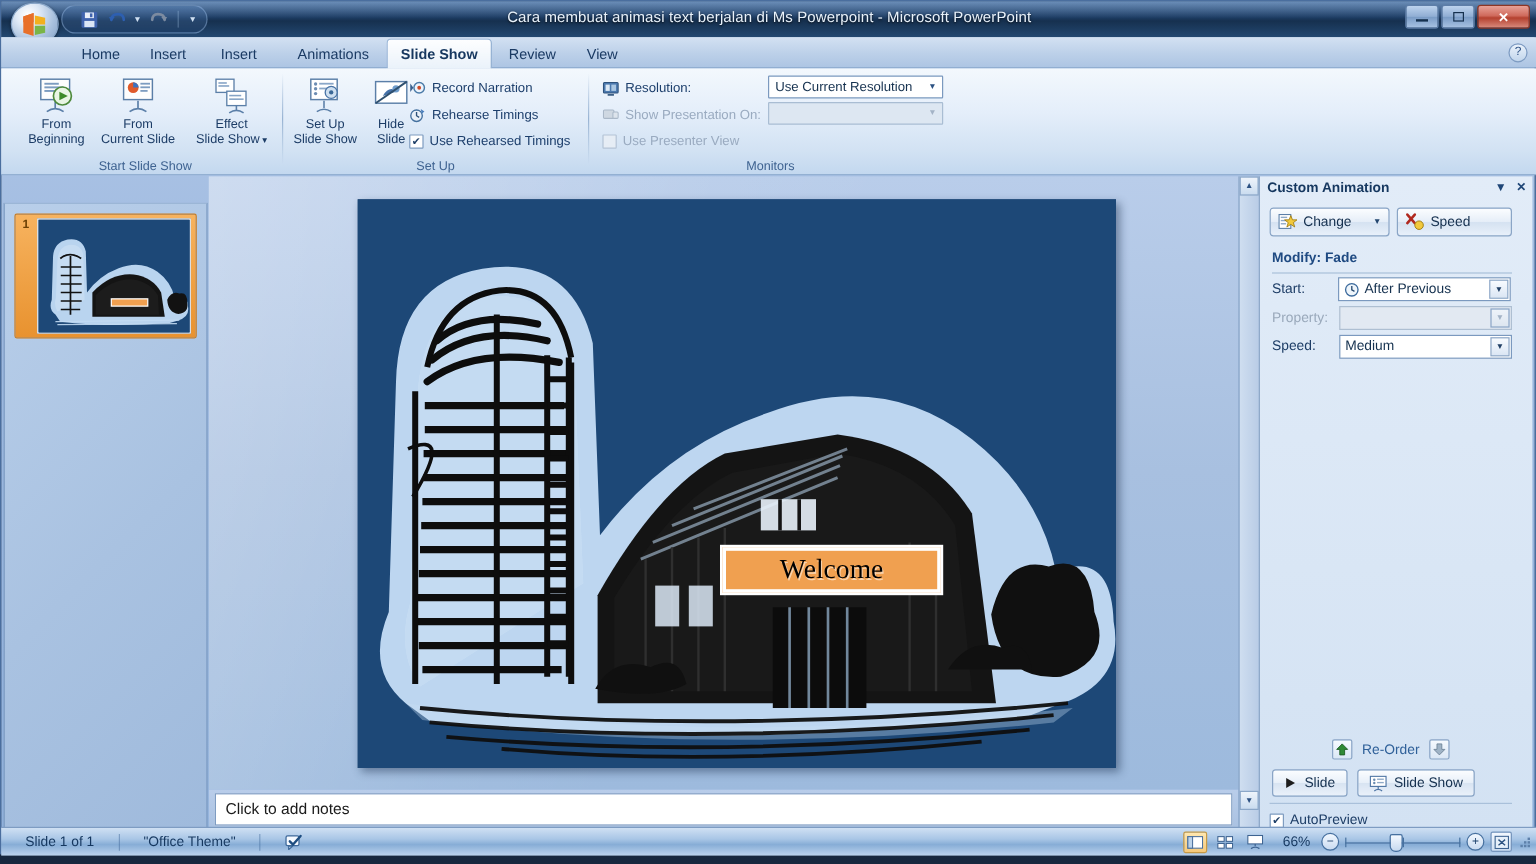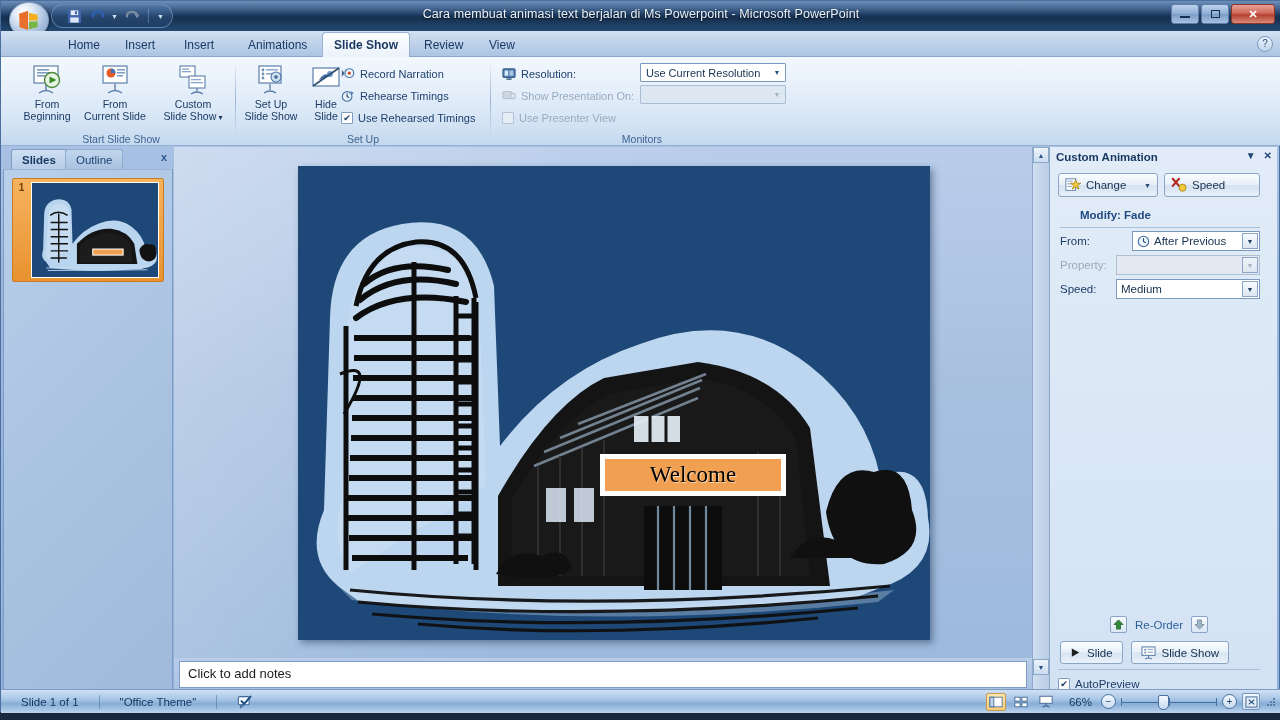--- a/index.html
+++ b/index.html
@@ -225,21 +225,21 @@
   .tp-title { font-size: 11.5px; color: #15375f; font-weight: bold; }
   .tp-hdr-btns { position: absolute; right: 6px; top: 3px; display: flex; gap: 8px; align-items: center; }
   .tpbtn { font-size: 10px; color: #1f4677; font-weight: bold; }
   .tp-body { position: absolute; left: 0; top: 20px; width: 228px; height: 525px; }
   .tpbigbtn {
     position: absolute; height: 24px; border: 1px solid #8aa5c6; border-radius: 3px;
     background: linear-gradient(180deg,#fbfdff 0%,#e6eef8 48%,#d5e2f1 52%,#e8f0fa 100%);
     display: flex; align-items: center; font-size: 11.5px; color: #15304f; gap: 5px; padding: 0 6px;
   }
   .tp-section {
-    position: absolute; font-size: 11.5px; font-weight: bold; color: #1f4a82; margin-left: 20px;
+    position: absolute; font-size: 11.5px; font-weight: bold; color: #1f4a82;
   }
   .tp-rule { position: absolute; height: 1px; background: #a9c0da; }
   .tp-lbl { position: absolute; font-size: 11.5px; color: #1d3d66; }
   .tp-lbl.dis { color: #9aa9bb; }
   .tp-combo {
     position: absolute; height: 20px; border: 1px solid #7b99bf; background: #fff;
     display: flex; align-items: center; padding-left: 4px; font-size: 11.5px; color: #15314f; gap: 4px;
   }
   .tp-combo.dis { background: #e2e9f2; border-color: #aebfd2; }
   .tp-combo .cbtn {
@@ -425,21 +425,21 @@
               <rect x="4" y="2" width="15" height="11" fill="#fff" stroke="#5b7fa8" stroke-width="1.1"></rect>
               <rect x="6" y="4.5" width="7" height="1.3" fill="#86a4c6"></rect>
               <rect x="6" y="7" width="9" height="1.3" fill="#86a4c6"></rect>
               <rect x="13" y="12" width="16" height="12" fill="#fff" stroke="#5b7fa8" stroke-width="1.1"></rect>
               <rect x="15" y="15" width="10" height="1.3" fill="#86a4c6"></rect>
               <rect x="15" y="18" width="12" height="1.3" fill="#86a4c6"></rect>
               <path d="M21 24 L21 28 M15 30 Q21 26 27 30" stroke="#5b7fa8" stroke-width="1.3" fill="none"></path>
             </svg>
           </div>
           <div class="lbl">
-            <span>Custom</span><br>
+            <span>Effect</span><br>
             <span>Slide Show</span><span style="font-size:8px"> ▾</span>
           </div>
         </div>
         <div class="glabel">Start Slide Show</div>
       </div>
 
       <div class="rsep" style="left:234px"></div>
 
       <div class="rgroup" style="left:236px; width:252px">
         <div class="bigbtn" style="left:0px">
@@ -533,25 +533,20 @@
 
         <div class="smallrow disabled" style="left:10px; top:52px">
           <span class="chk dis"></span>
           <span>Use Presenter View</span>
         </div>
         <div class="glabel" style="left:0;width:300px">Monitors</div>
       </div>
     </div>
 
     <div class="leftpane">
-      <div class="pane-tabs">
-        <div class="ptab active" style="left:8px">Slides</div>
-        <div class="ptab idle" style="left:62px">Outline</div>
-        <div class="pane-close">x</div>
-      </div>
       <div class="slidelist">
         <div class="slide-thumb-wrap">
           <div class="thumb-num">1</div>
           <div class="thumb-img">
             <svg width="128" height="96" viewBox="0 0 632 474" preserveAspectRatio="none">
               <rect width="632" height="474" fill="#1d4877"></rect>
               <path d="M70 390 Q40 370 55 330 L60 160 Q60 95 120 82 Q180 72 195 130 L200 300 Q250 230 330 200 Q420 165 490 215 Q545 255 560 320 Q610 300 615 355 Q625 400 575 415 L540 425 Q300 445 90 420 Z" fill="#b9d4ef"></path>
               <path d="M78 378 Q62 352 72 322 L78 172 Q82 112 124 104 Q172 98 184 140 L190 330 Z" fill="#c6dcf2"></path>
               <g stroke="#111" stroke-width="7" fill="none">
                 <path d="M90 160 Q128 128 176 160"></path>
@@ -703,22 +698,22 @@
           <svg width="16" height="16" viewBox="0 0 18 18">
             <path d="M2 2 L9 10 M9 2 L2 10" stroke="#b0281e" stroke-width="2.4" stroke-linecap="round"></path>
             <circle cx="13" cy="12" r="4" fill="#f2c93c" stroke="#a07d12" stroke-width=".9"></circle>
           </svg>
           <span>Speed</span>
         </div>
 
         <div class="tp-section" style="left:10px; top:42px">Modify: Fade</div>
         <div class="tp-rule" style="left:10px; top:60px; width:200px"></div>
 
-        <div class="tp-lbl" style="left:10px; top:68px">From:</div>
-        <div class="tp-combo" style="left:82px; top:64px; width:128px">
+        <div class="tp-lbl" style="left:10px; top:68px">Start:</div>
+        <div class="tp-combo" style="left:65px; top:64px; width:144px">
           <svg width="13" height="13" viewBox="0 0 14 14">
             <circle cx="7" cy="7" r="5.6" fill="#eef5fb" stroke="#3c6a9c" stroke-width="1.2"></circle>
             <path d="M7 3.6 L7 7 L9.4 8.4" stroke="#27496f" stroke-width="1.2" fill="none"></path>
           </svg>
           <span>After Previous</span>
           <span class="cbtn">▼</span>
         </div>
 
         <div class="tp-lbl dis" style="left:10px; top:92px">Property:</div>
         <div class="tp-combo dis" style="left:66px; top:88px; width:144px">

